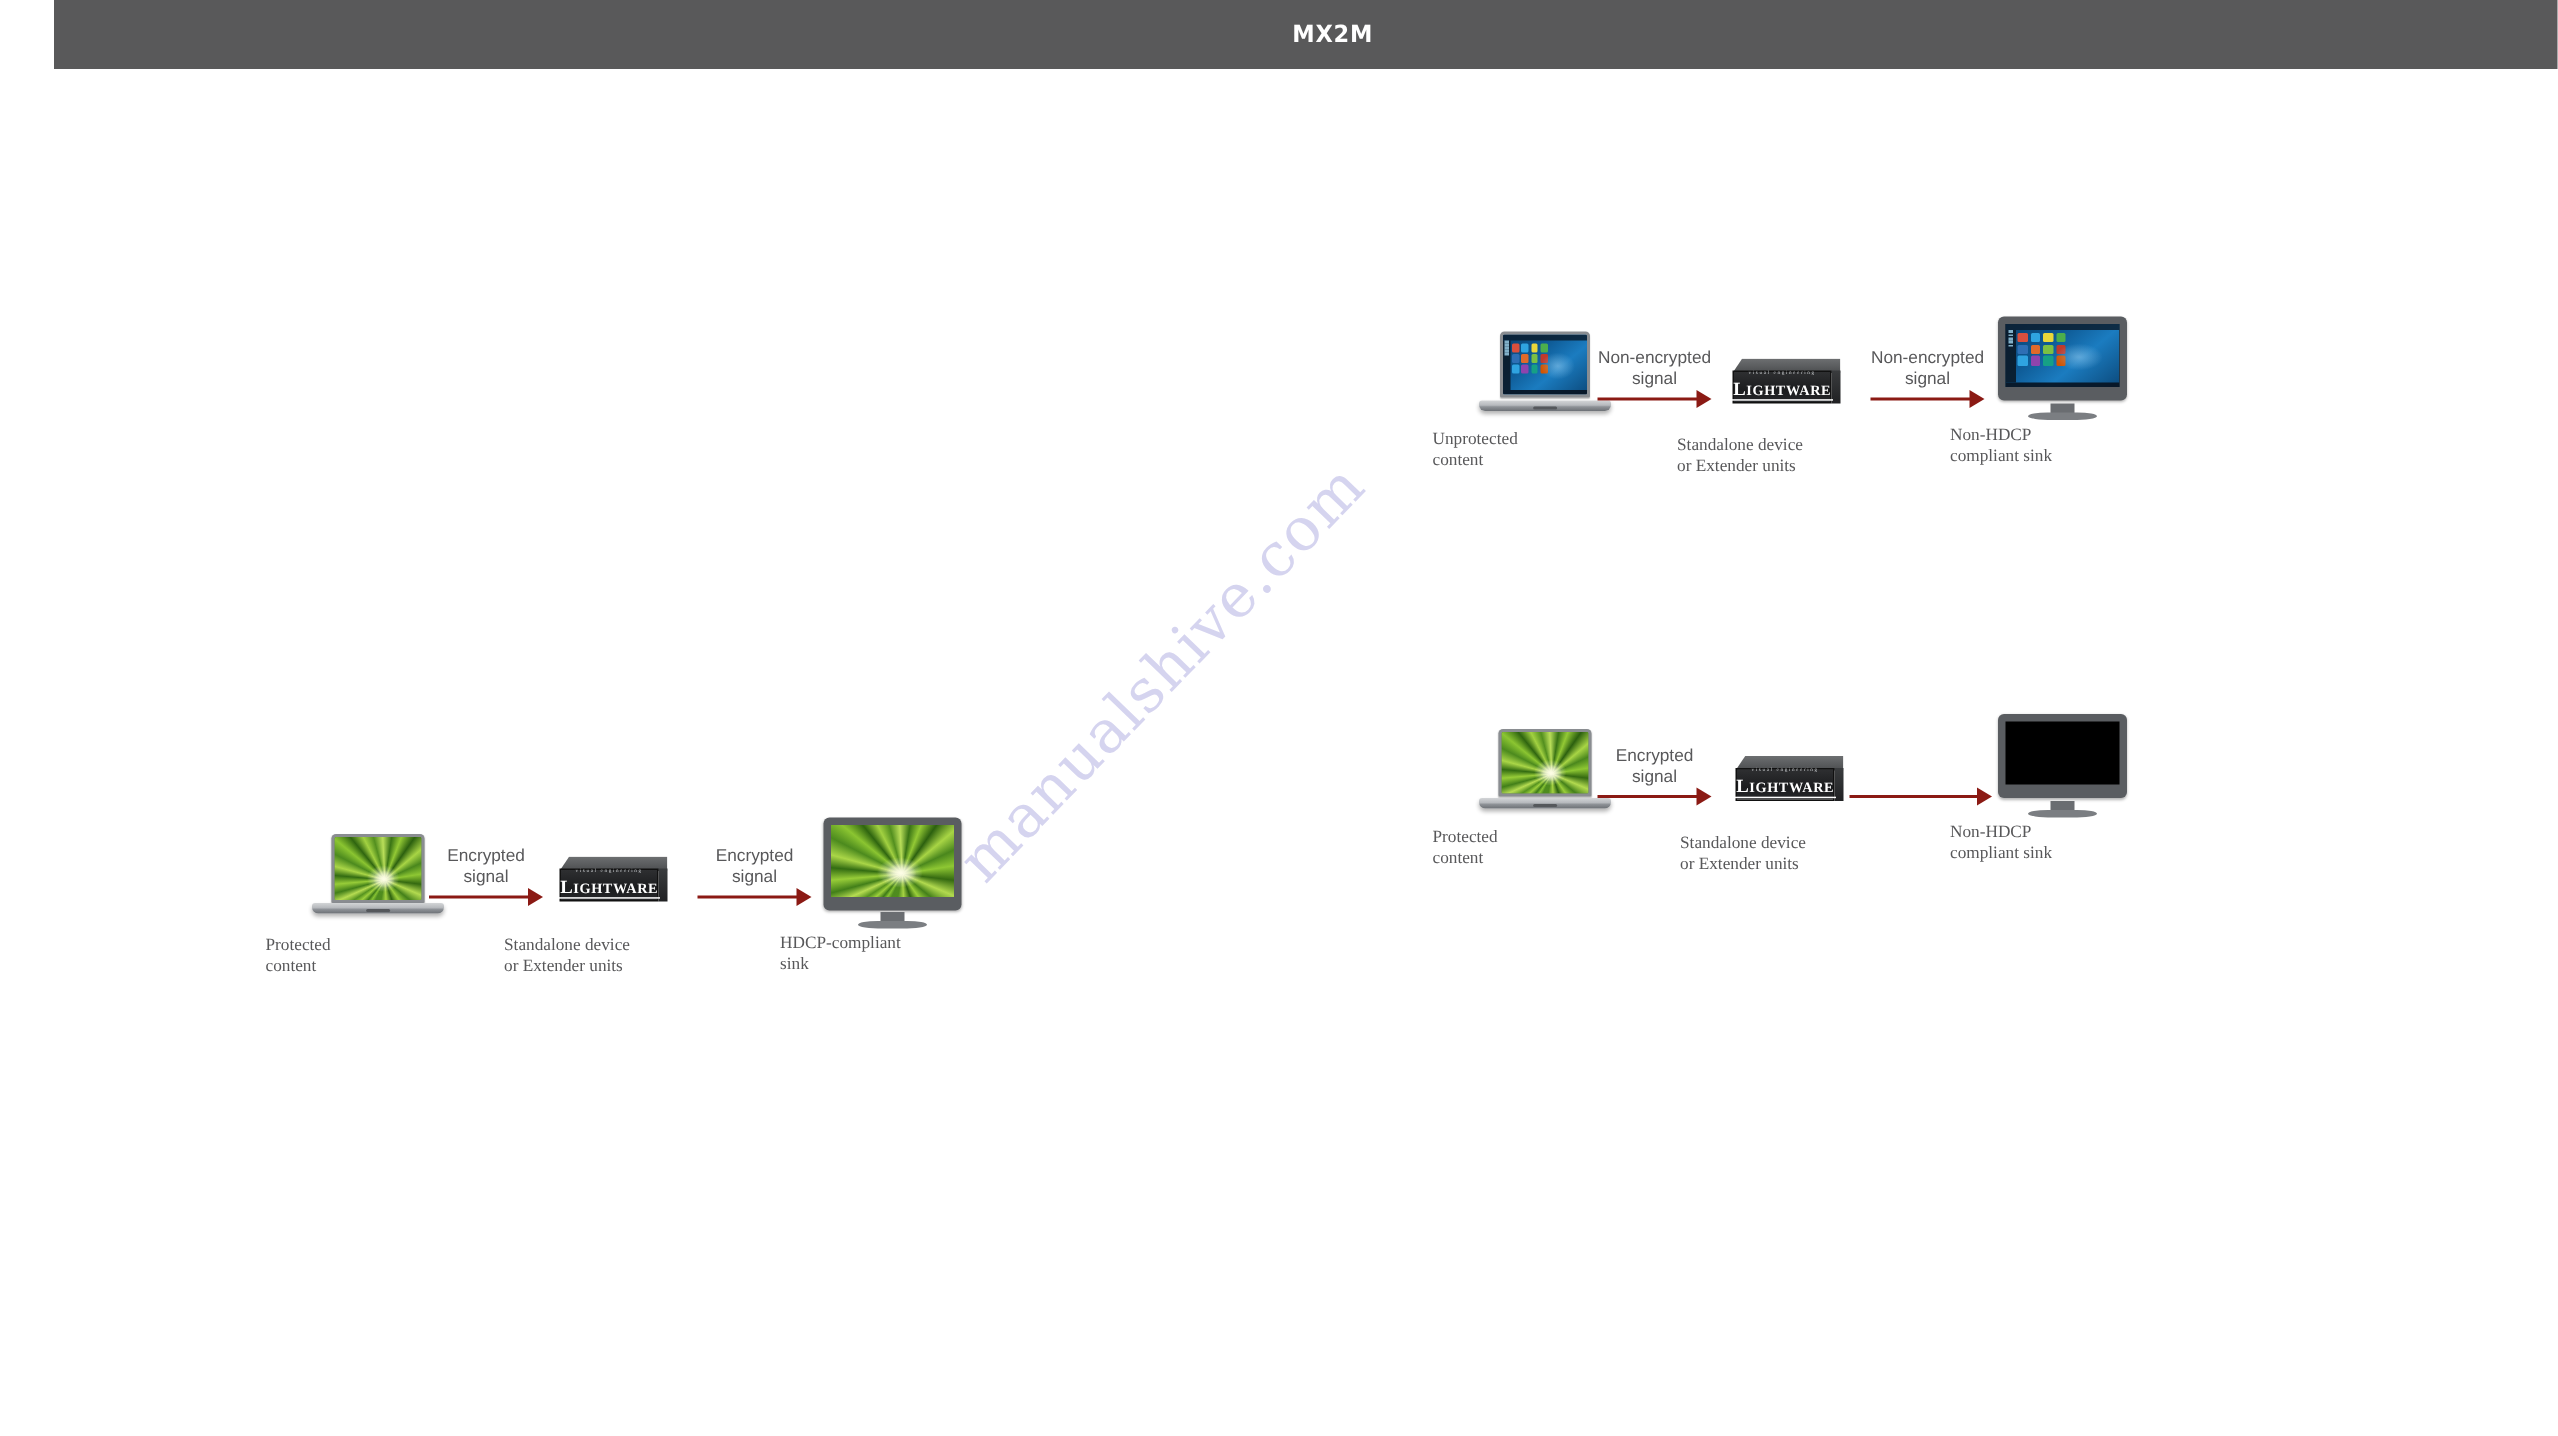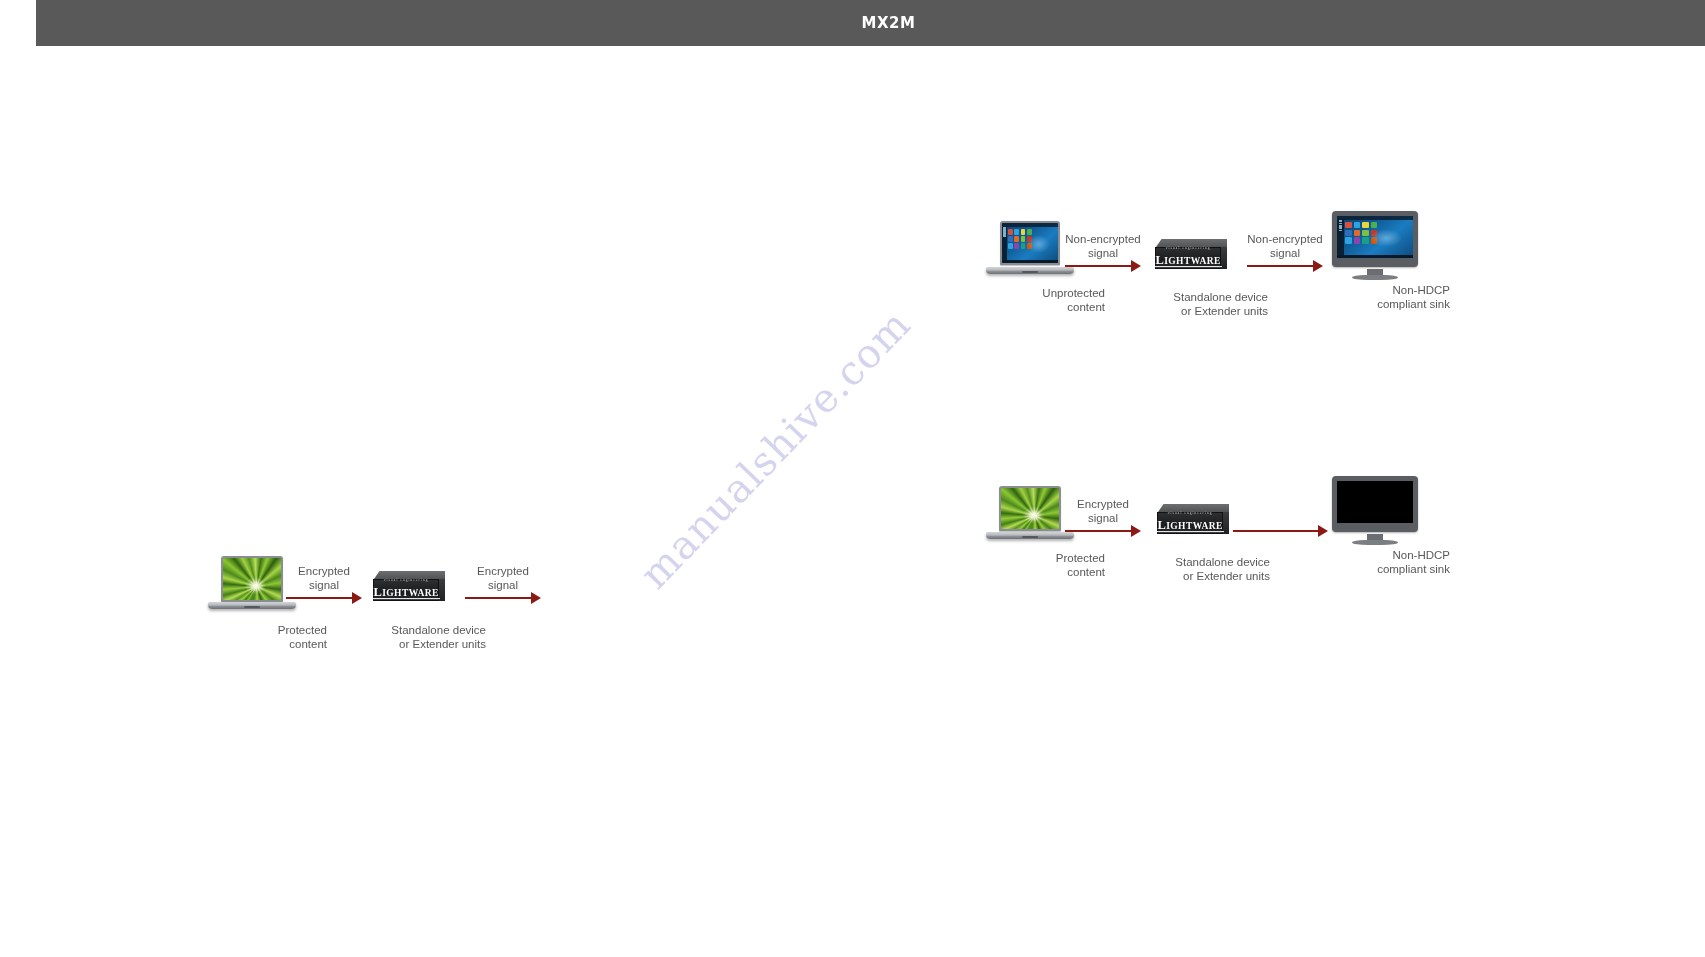--- a/index.html
+++ b/index.html
@@ -60,28 +60,29 @@
     letter-spacing:1px;
   }
 
   
   .diagram { position:absolute; }
 
   .node { position:absolute; }
 
   .caption {
     position:absolute;
-    text-align:right;
+    text-align:left;
     font-size:11.5px;
     line-height:13.5px;
     color:#58585a;
     white-space:pre-line;
     left:50%;
     transform:translateX(-50%);
     width:150px;
+    font-family:Liberation Serif, serif;
   }
 
   
   .arrow { position:absolute; height:14px; }
   .arrow .shaft {
     position:absolute;
     left:0; top:6px;
     height:2px;
     background:#8b1a14;
     width:calc(100% - 9px);
@@ -340,20 +341,33 @@
 or Extender units</div>
     </div>
 
     <div class="arrow" style="left:275px; top:90px; width:76px;">
       <div class="arrow-label">Encrypted
 signal</div>
       <div class="shaft"></div>
       <div class="head"></div>
     </div>
 
+    <div class="node" style="left:355px; top:44px; width:100px; height:80px;">
+      <div class="monitor" style="width:100px;height:76px;">
+        <div class="bezel" style="width:92px;height:62px;">
+          <div class="disp">
+            <div class="palm"></div>
+          </div>
+        </div>
+        <div class="neck" style="top:63px;"></div>
+        <div class="foot" style="top:69px;"></div>
+      </div>
+      <div class="caption" style="top:78px;">HDCP-compliant
+sink</div>
+    </div>
   </div>
 
   <div class="diagram" style="left:975px; top:125px; width:470px; height:160px;">
 
     <div class="node" style="left:10px; top:50px; width:90px; height:62px;">
       <div class="laptop" style="width:90px;height:62px;">
         <div class="lid" style="width:60px;height:44px;">
           <div class="screen">
             <div class="win">
               <div class="titlebar"></div>

